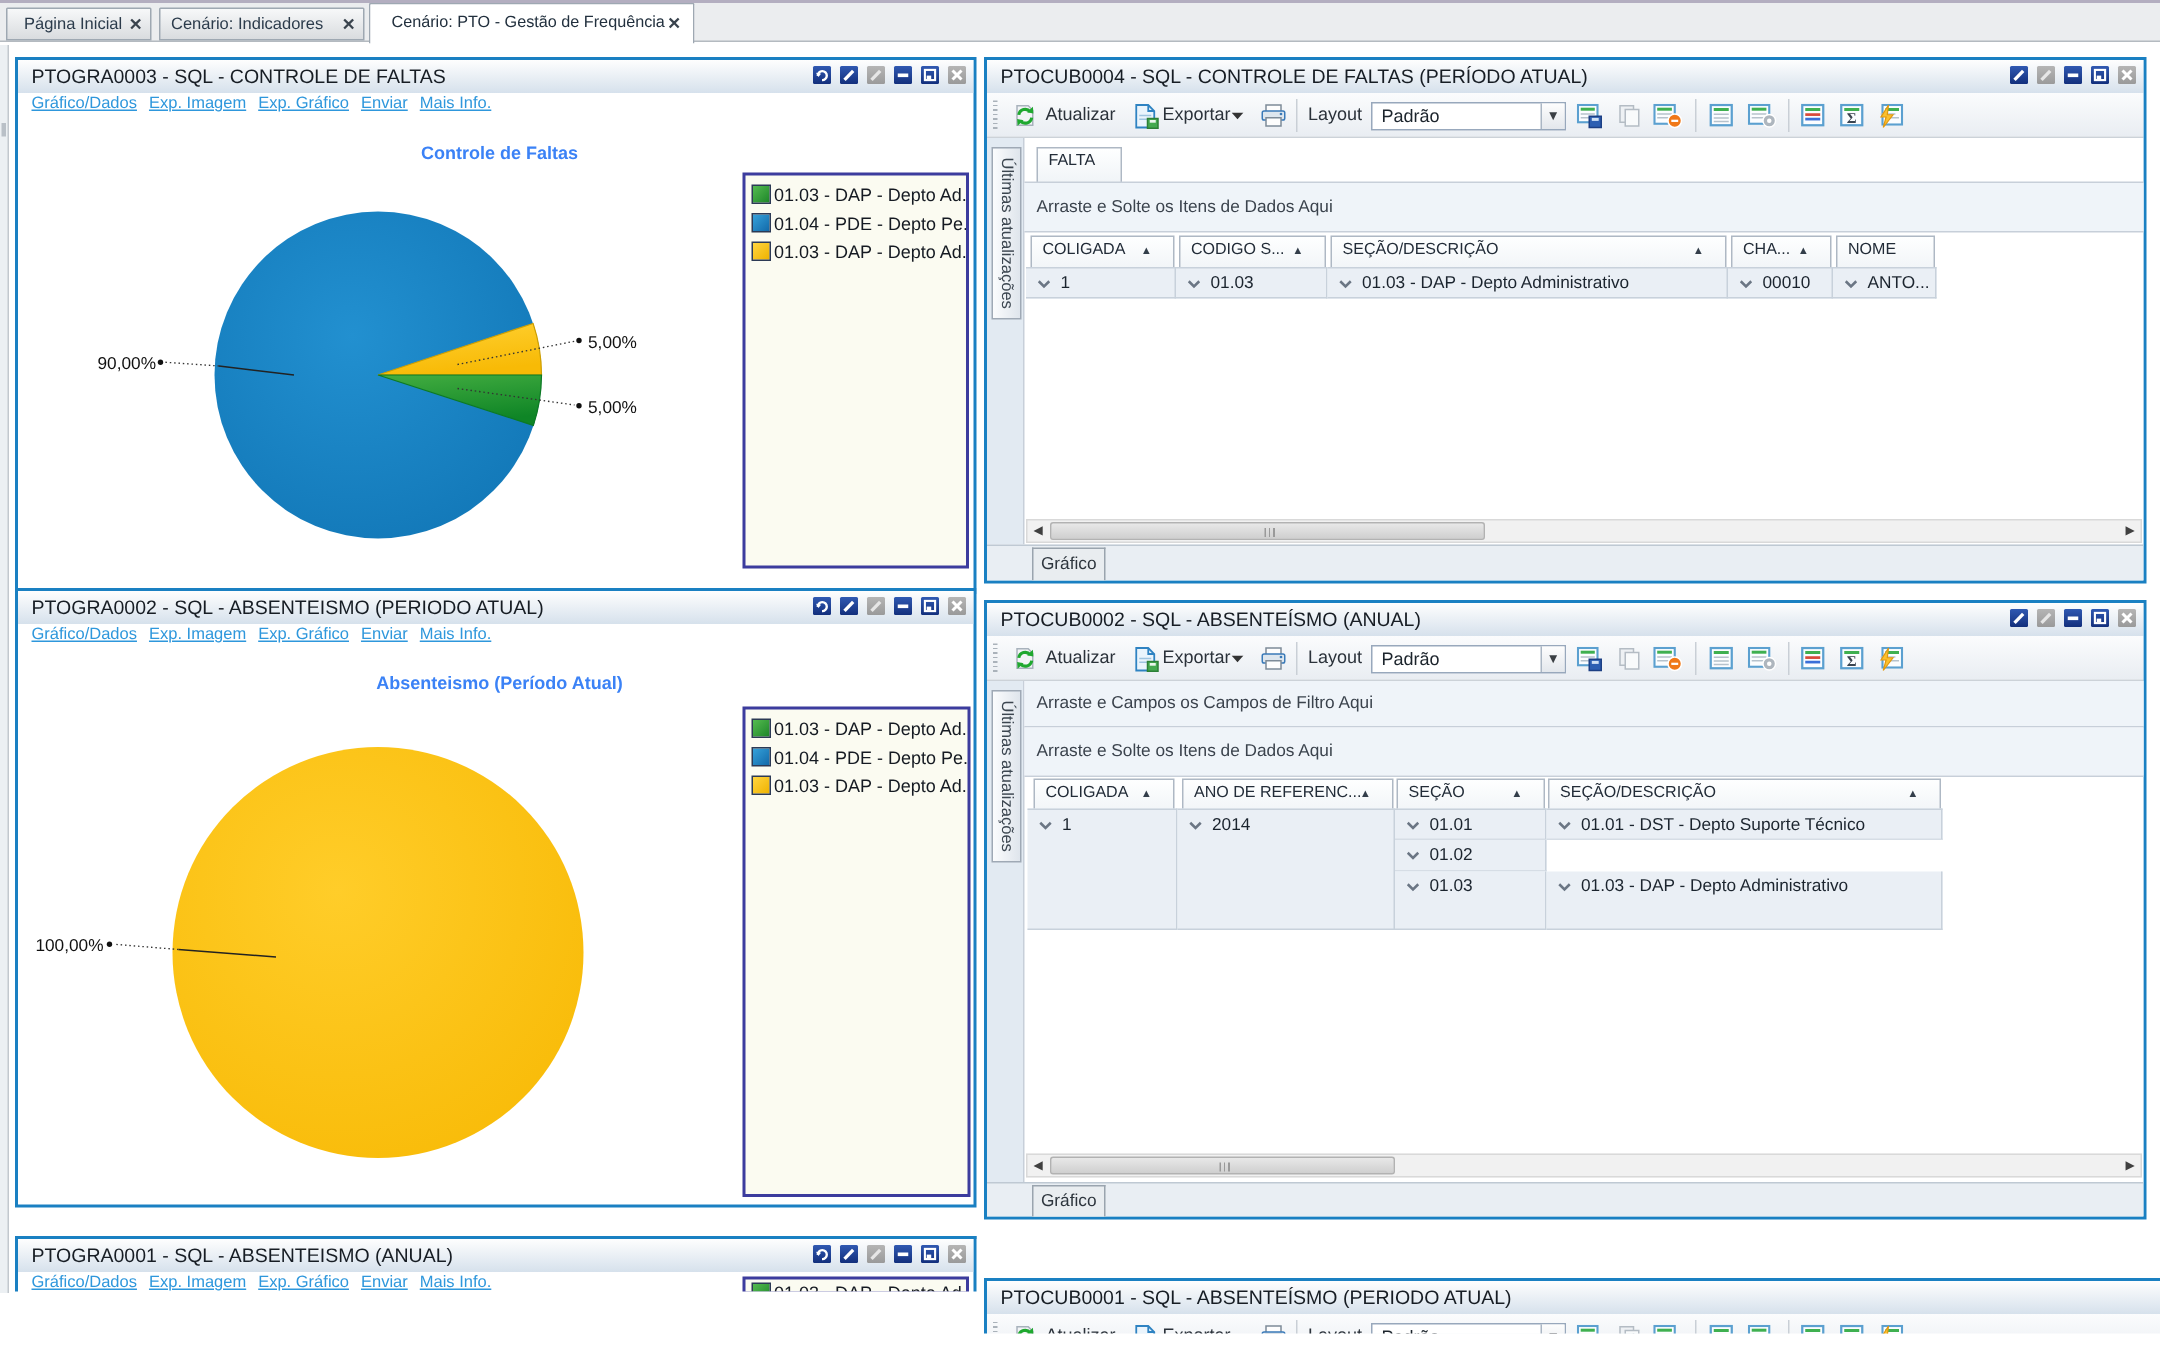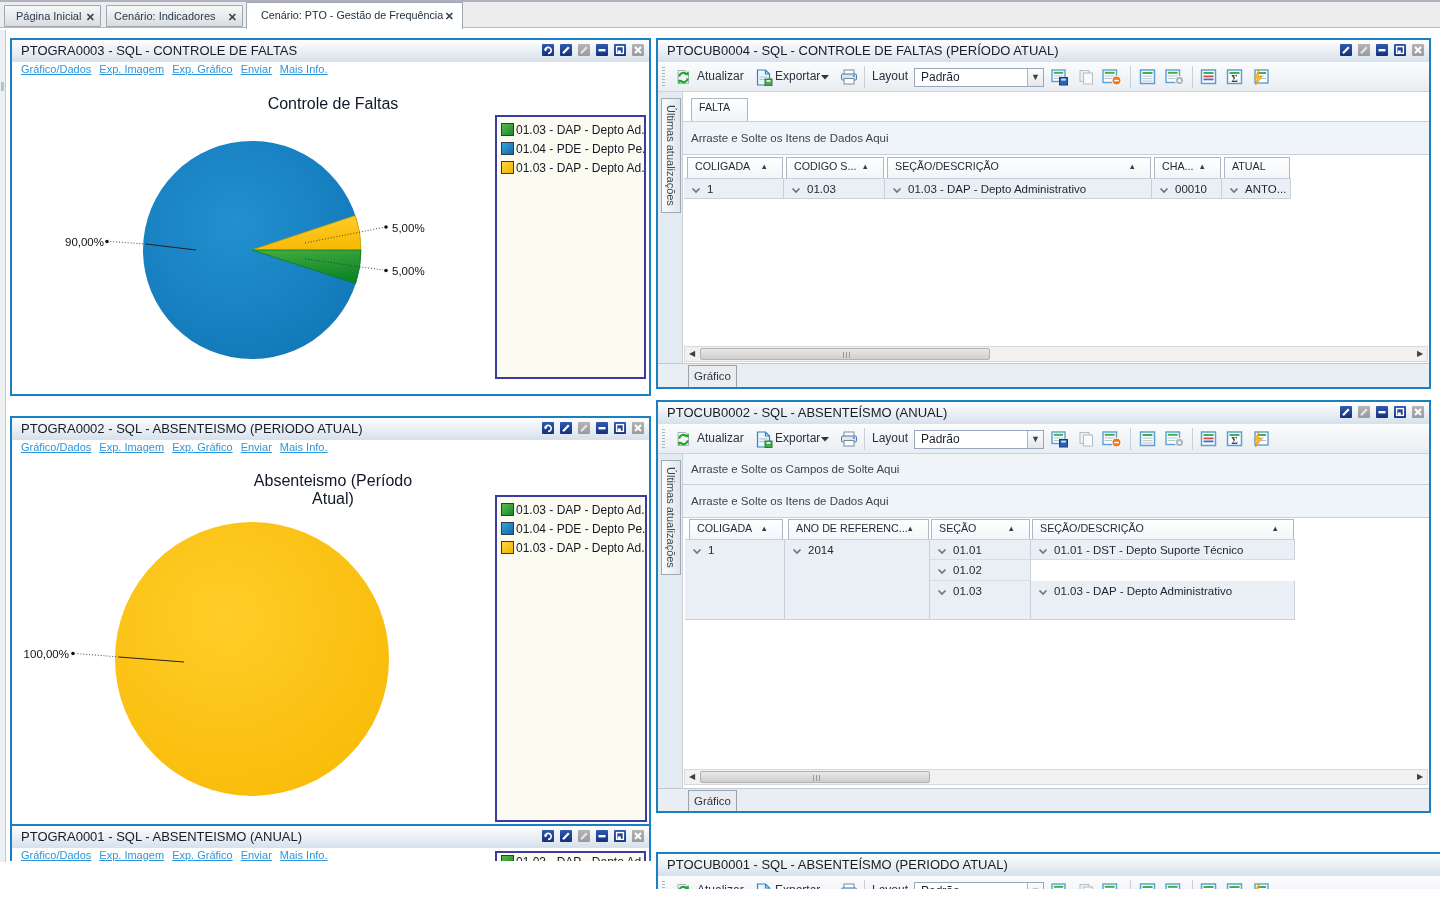--- a/index.html
+++ b/index.html
@@ -33,21 +33,21 @@
   .picons { position:absolute; right:5px; top:4px; height:13px; display:flex; }
   .wic { width:12px; height:12px; margin-left:6px; border-radius:1px; position:relative;
     background:linear-gradient(#3059b2,#132f7c); }
   .wic.gray { background:linear-gradient(#b5b5b5,#9a9a9a); }
   .wic svg { position:absolute; left:0; top:0; }
 
   
   .plinks { height:18px; font-size:11px; padding-left:9px; line-height:15px; white-space:nowrap; }
   .plinks span { color:#2e97dc; text-decoration:underline; margin-right:8px; }
 
-  .ctitle { position:absolute; font-size:16px; font-weight:normal; color:#0f172a; }
+  .ctitle { position:absolute; font-size:12px; font-weight:bold; color:#3b82f6; }
 
   
   .legend { position:absolute; background:#fbfbf1; border:2px solid #3c3c9e; overflow:hidden; }
   .lrow { position:relative; height:19px; }
   .lsq { position:absolute; left:4px; top:1px; width:13px; height:13px; border:1px solid #2c3a55; }
   .lsq.g { background:linear-gradient(135deg,#55bb50,#1d8629); }
   .lsq.b { background:linear-gradient(135deg,#35a2da,#1269a9); }
   .lsq.y { background:linear-gradient(135deg,#ffd540,#eeb200); }
   .ltx { position:absolute; left:19px; top:1px; font-size:12px; color:#151a22; white-space:nowrap; }
 
@@ -200,21 +200,21 @@
           <div class="lsq b"></div>
           <div class="ltx">01.04 - PDE - Depto Pe...</div>
         </div>
       <div class="lrow" style="top:5px;">
           <div class="lsq y"></div>
           <div class="ltx">01.03 - DAP - Depto Ad...</div>
         </div>
     </div>
   </div>
 
-  <div class="panel" style="left:10px;top:416px;width:641px;height:413px;">
+  <div class="panel" style="left:10px;top:392px;width:641px;height:413px;">
     <div class="phead">PTOGRA0002 - SQL - ABSENTEISMO (PERIODO ATUAL)
       <div class="picons">
         <div class="wic">
             <svg width="12" height="12">
               <path d="M3.2 6.6 A3 3 0 1 1 6 9.4" stroke="#fff" stroke-width="1.6" fill="none"></path>
               <path d="M2 4.5 L3.6 7.4 L5.4 5.2 Z" fill="#fff"></path>
             </svg>
           </div>
         <div class="wic">
             <svg width="12" height="12">
@@ -430,21 +430,21 @@
     <div class="vtab" style="top:58px;height:115px;">Últimas atualizações</div>
     <div class="gridbg" style="left:24px;top:52px;width:747px;height:271px;border-left:1px solid #c7cfd9;">
       <div class="chip" style="left:8px;top:6px;width:57px;">FALTA</div>
       <div class="hsep" style="left:0;top:29px;width:747px;"></div>
       <div class="band" style="left:0;top:30px;width:747px;height:32px;line-height:32px;padding-left:8px;">Arraste e Solte os Itens de Dados Aqui</div>
       <div class="hsep" style="left:0;top:62px;width:747px;"></div>
       <div class="chip" style="left:4px;top:65px;width:96px;">COLIGADA<span class="sort">▲</span></div>
       <div class="chip" style="left:103px;top:65px;width:98px;">CODIGO S...<span class="sort">▲</span></div>
       <div class="chip" style="left:204px;top:65px;width:264px;">SEÇÃO/DESCRIÇÃO<span class="sort">▲</span></div>
       <div class="chip" style="left:471px;top:65px;width:67px;">CHA...<span class="sort">▲</span></div>
-      <div class="chip" style="left:541px;top:65px;width:66px;">ATUAL</div>
+      <div class="chip" style="left:541px;top:65px;width:66px;">NOME</div>
       <div class="cell" style="left:1px;top:86px;width:100px;height:21px;border-top:1px solid #c8d1db;"><svg class="chevs" width="10" height="7" style="margin:0 6px 0 7px;">
             <path d="M1.5 1.5 L5 5 L8.5 1.5" stroke="#6b7684" stroke-width="1.7" fill="none"></path>
           </svg>1</div>
       <div class="cell" style="left:101px;top:86px;width:101px;height:21px;border-top:1px solid #c8d1db;"><svg class="chevs" width="10" height="7" style="margin:0 6px 0 7px;">
             <path d="M1.5 1.5 L5 5 L8.5 1.5" stroke="#6b7684" stroke-width="1.7" fill="none"></path>
           </svg>01.03</div>
       <div class="cell" style="left:202px;top:86px;width:267px;height:21px;border-top:1px solid #c8d1db;"><svg class="chevs" width="10" height="7" style="margin:0 6px 0 7px;">
             <path d="M1.5 1.5 L5 5 L8.5 1.5" stroke="#6b7684" stroke-width="1.7" fill="none"></path>
           </svg>01.03 - DAP - Depto Administrativo</div>
       <div class="cell" style="left:469px;top:86px;width:70px;height:21px;border-top:1px solid #c8d1db;"><svg class="chevs" width="10" height="7" style="margin:0 6px 0 7px;">
@@ -573,21 +573,21 @@
       <svg class="tbi" style="left:593px;" width="19" height="17">
         <rect x="4" y="1" width="13" height="13" fill="#fbfdff" stroke="#5ba0d0" stroke-width="1.4"></rect>
         <rect x="6" y="3" width="9" height="2" fill="#3fb050"></rect>
         <path d="M2.8 7 h9.8 M6 9.5 h9" stroke="#b6c2cc" stroke-width="1"></path>
         <path d="M8 1 L3 9 h3.4 L4.5 16 L11 7.5 H7.2 Z" fill="#fbc02d" stroke="#e09810" stroke-width="0.8"></path>
       </svg>
 </div>
     <div class="vstrip" style="top:52px;height:334px;"></div>
     <div class="vtab" style="top:58px;height:115px;">Últimas atualizações</div>
     <div class="gridbg" style="left:24px;top:52px;width:747px;height:334px;border-left:1px solid #c7cfd9;">
-      <div class="band" style="left:0;top:0;width:747px;height:30px;line-height:30px;padding-left:8px;">Arraste e Solte os Campos de Solte Aqui</div>
+      <div class="band" style="left:0;top:0;width:747px;height:30px;line-height:30px;padding-left:8px;">Arraste e Campos os Campos de Filtro Aqui</div>
       <div class="hsep" style="left:0;top:30px;width:747px;"></div>
       <div class="band" style="left:0;top:31px;width:747px;height:32px;line-height:32px;padding-left:8px;">Arraste e Solte os Itens de Dados Aqui</div>
       <div class="hsep" style="left:0;top:63px;width:747px;"></div>
       <div class="chip" style="left:6px;top:65px;width:94px;">COLIGADA<span class="sort">▲</span></div>
       <div class="chip" style="left:105px;top:65px;width:141px;">ANO DE REFERENC...<span class="sort">▲</span></div>
       <div class="chip" style="left:248px;top:65px;width:99px;">SEÇÃO<span class="sort">▲</span></div>
       <div class="chip" style="left:349px;top:65px;width:262px;">SEÇÃO/DESCRIÇÃO<span class="sort">▲</span></div>
       <div class="cell" style="left:2px;top:85px;width:100px;height:81px;border-top:1px solid #c8d1db;"><svg class="chevs" width="10" height="7" style="margin:0 6px 0 7px;">
             <path d="M1.5 1.5 L5 5 L8.5 1.5" stroke="#6b7684" stroke-width="1.7" fill="none"></path>
           </svg>1</div>

